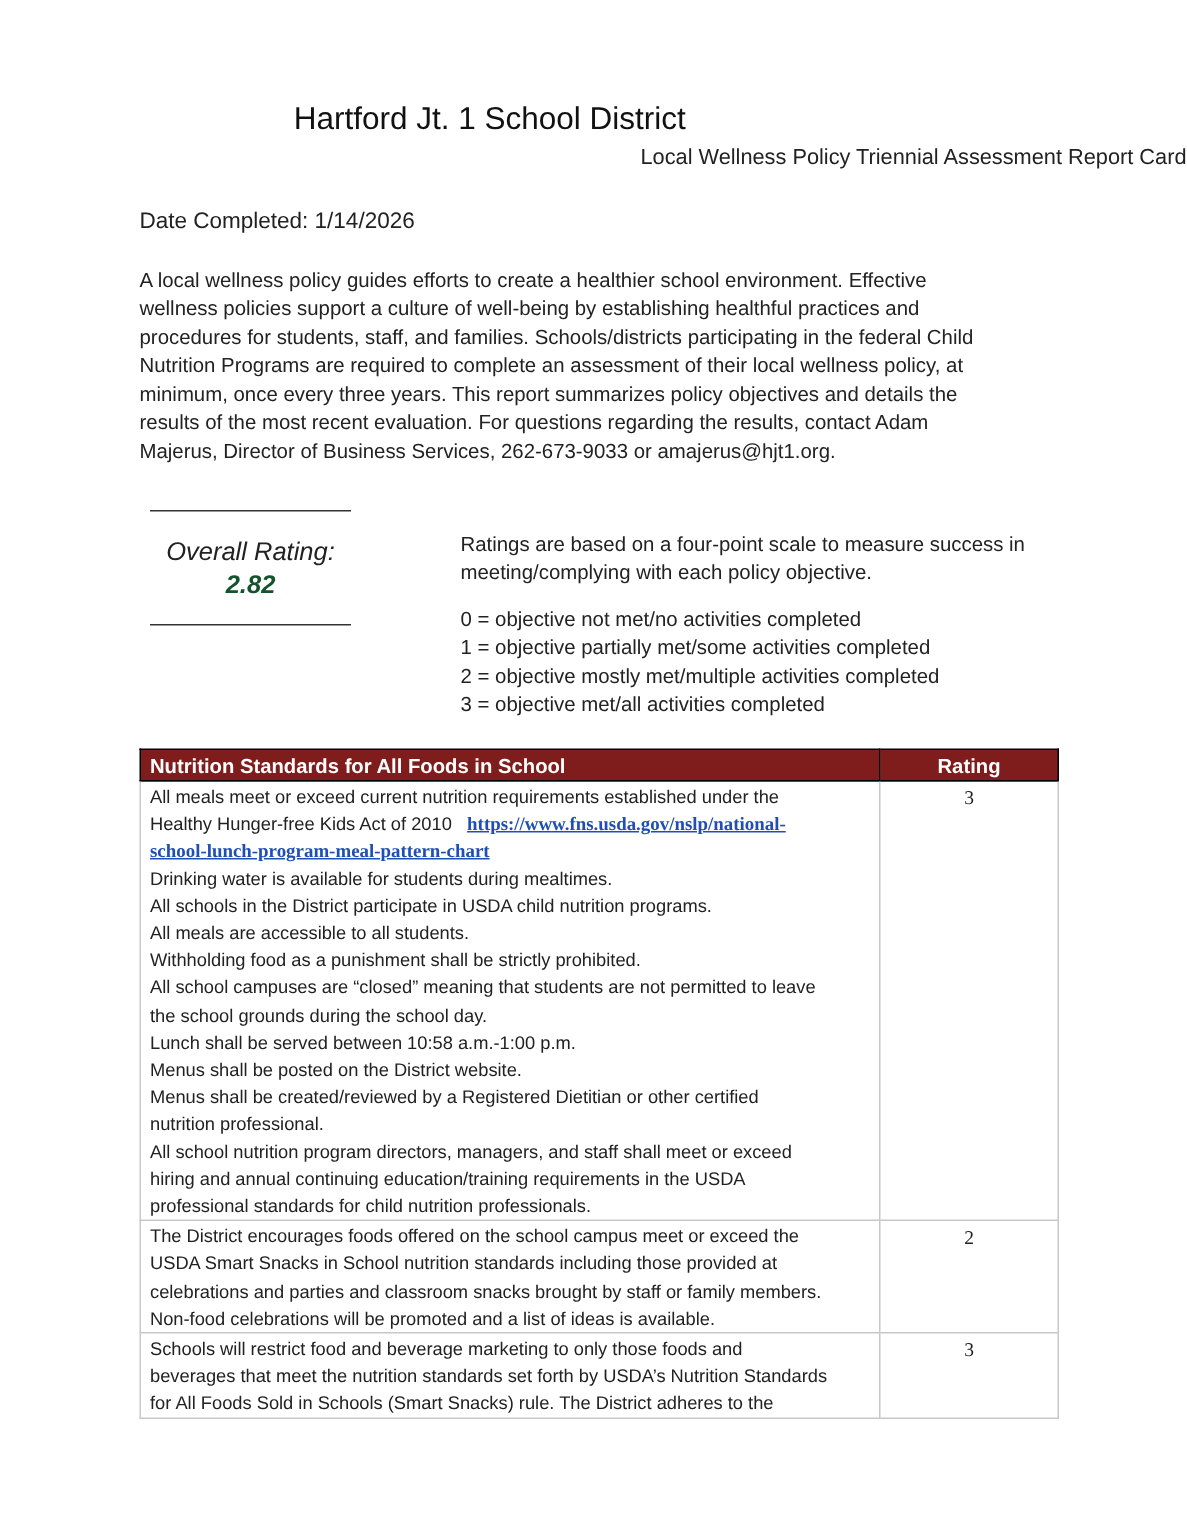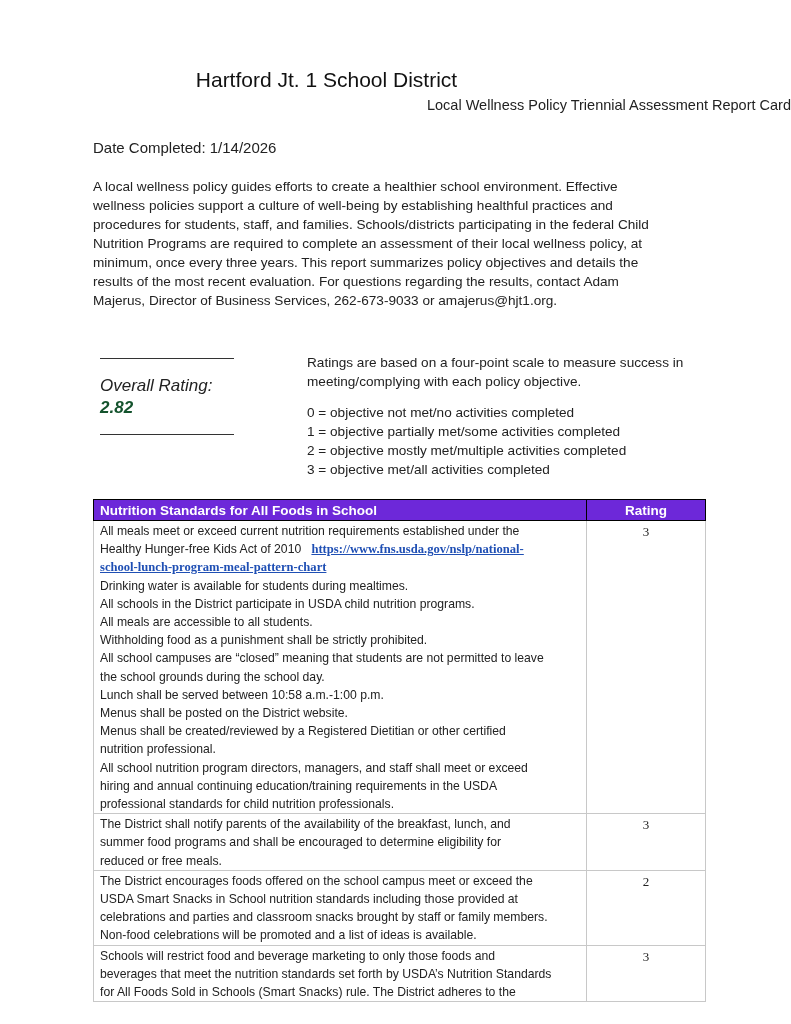--- a/index.html
+++ b/index.html
@@ -10,32 +10,32 @@
   .title { position: absolute; left: 0; width: 653px; top: 68px; text-align: center;
            font-size: 21px; color: #111; }
   .subtitle { position: absolute; left: 0; width: 791px; top: 97px; text-align: right;
               font-size: 14.5px; color: #222; }
   .date { position: absolute; left: 93px; top: 139px; font-size: 15px; color: #222; }
   .intro { position: absolute; left: 93px; top: 177px; width: 620px; font-size: 13.6px;
            line-height: 19px; color: #222; }
 
   .section-title { position: absolute; left: 93px; top: 326px; font-size: 14.5px; font-weight: bold; color: #111; }
 
-  .rating-box { position: absolute; left: 100px; top: 358px; width: 134px; height: 75px;
-                border-top: 1px solid #333; border-bottom: 1px solid #333; text-align: left; }
+  .rating-box { position: absolute; left: 100px; top: 340px; width: 134px; height: 75px;
+                border-top: 1px solid #333; border-bottom: 1px solid #333; text-align: center; }
   .rating-label { display: block; margin-top: 17px; font-style: italic; font-size: 17px; color: #222; }
   .rating-value { display: block; margin-top: 2px; font-style: italic; font-weight: bold; font-size: 17px; color: #14532d; }
 
   .scale { position: absolute; left: 307px; top: 353px; width: 400px; font-size: 13.6px; color: #222; line-height: 19px; }
   .scale-intro { margin: 0 0 12px 0; }
   .scale-item { display: block; }
 
   table.objectives { position: absolute; left: 93px; top: 499px; width: 613px;
                      border-collapse: collapse; font-size: 12.2px; color: #222; }
-  table.objectives th { background: #6d28d9; color: #fff; font-size: 13.5px; font-weight: bold;
+  table.objectives th { background: #7f1d1d; color: #fff; font-size: 13.5px; font-weight: bold;
                         text-align: left; padding: 1px 6px; height: 18px; border: 1px solid #000; }
   table.objectives th.rating-head { text-align: center; border-left: 1px solid #888; }
   table.objectives td { border: 1px solid #c8c8c8; vertical-align: top; padding: 1px 6px 0 6px; line-height: 18.2px; }
   table.objectives td.rating-cell { width: 106px; text-align: center;
         font-family: "Liberation Serif", "DejaVu Serif", serif; font-size: 13px; padding-top: 2px; }
   .line { display: block; }
   a.link { color: #1f4fb4; font-weight: bold; text-decoration: underline;
            font-family: "Liberation Serif", "DejaVu Serif", serif; font-size: 12.6px; }
 </style>
 </head>
@@ -98,28 +98,20 @@
           <span class="line">Menus shall be created/reviewed by a Registered Dietitian or other certified</span>
           <span class="line">nutrition professional.</span>
           <span class="line">All school nutrition program directors, managers, and staff shall meet or exceed</span>
           <span class="line">hiring and annual continuing education/training requirements in the USDA</span>
           <span class="line">professional standards for child nutrition professionals.</span>
         </td>
         <td class="rating-cell">3</td>
       </tr>
       <tr>
         <td>
-          <span class="line">The District shall notify parents of the availability of the breakfast, lunch, and</span>
-          <span class="line">summer food programs and shall be encouraged to determine eligibility for</span>
-          <span class="line">reduced or free meals.</span>
-        </td>
-        <td class="rating-cell">3</td>
-      </tr>
-      <tr>
-        <td>
           <span class="line">The District encourages foods offered on the school campus meet or exceed the</span>
           <span class="line">USDA Smart Snacks in School nutrition standards including those provided at</span>
           <span class="line">celebrations and parties and classroom snacks brought by staff or family members.</span>
           <span class="line">Non-food celebrations will be promoted and a list of ideas is available.</span>
         </td>
         <td class="rating-cell">2</td>
       </tr>
       <tr>
         <td>
           <span class="line">Schools will restrict food and beverage marketing to only those foods and</span>

